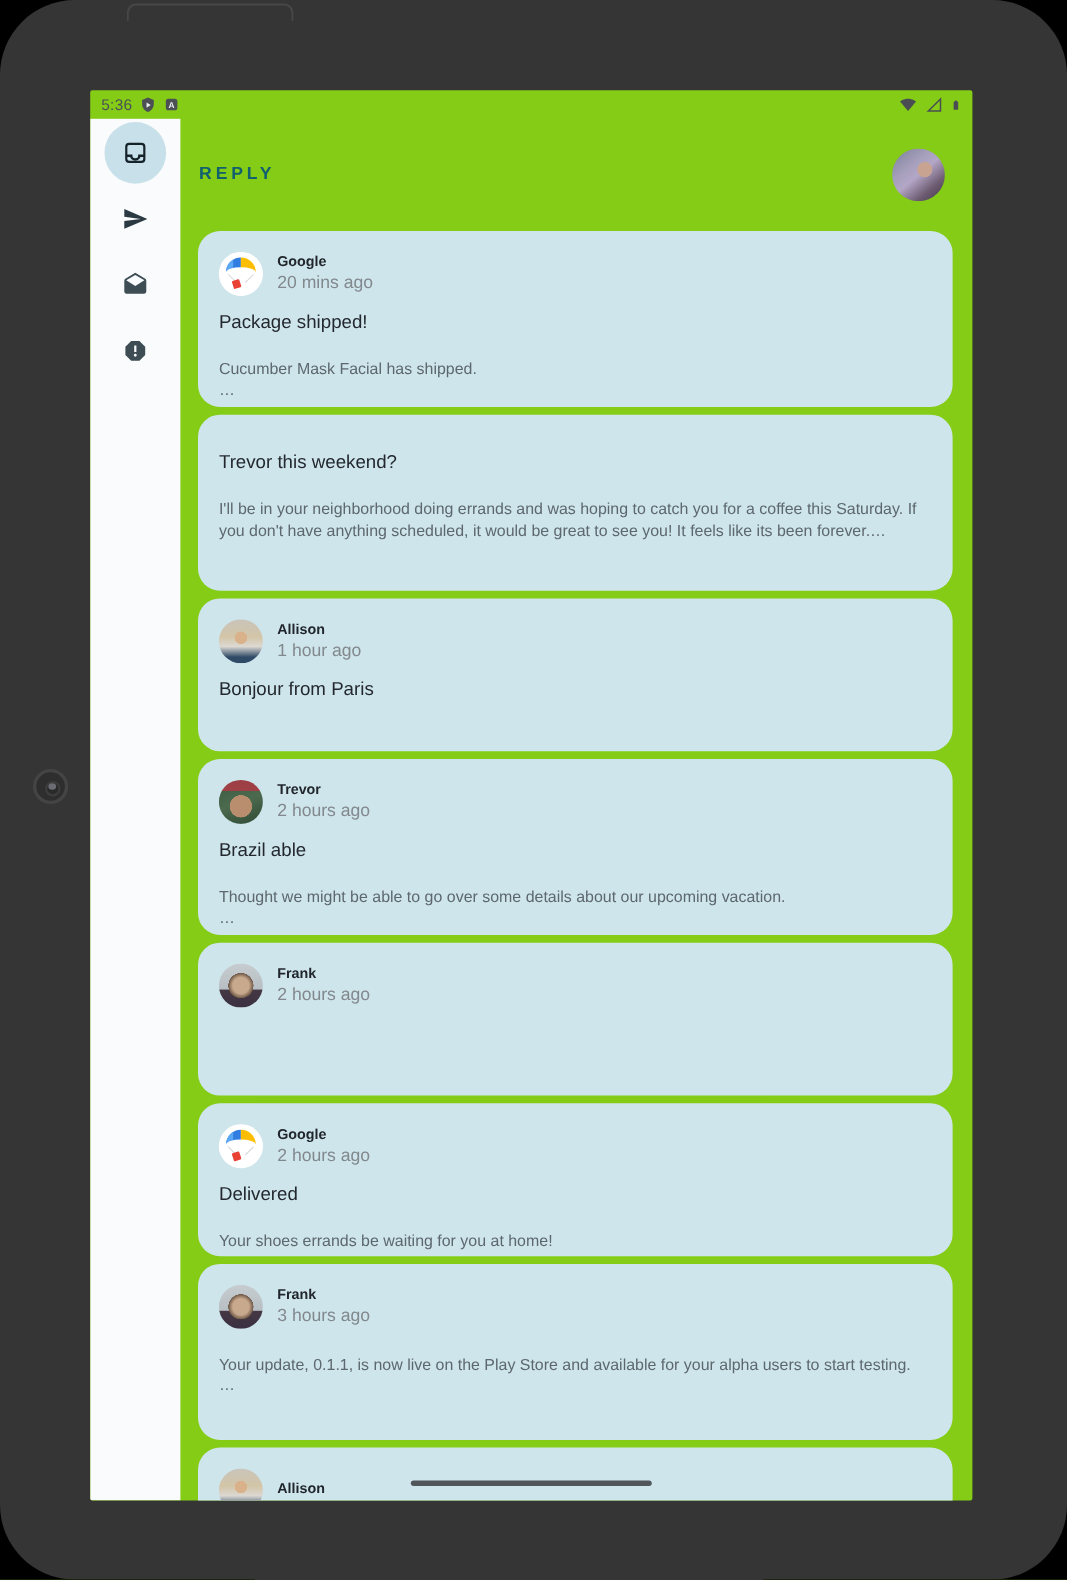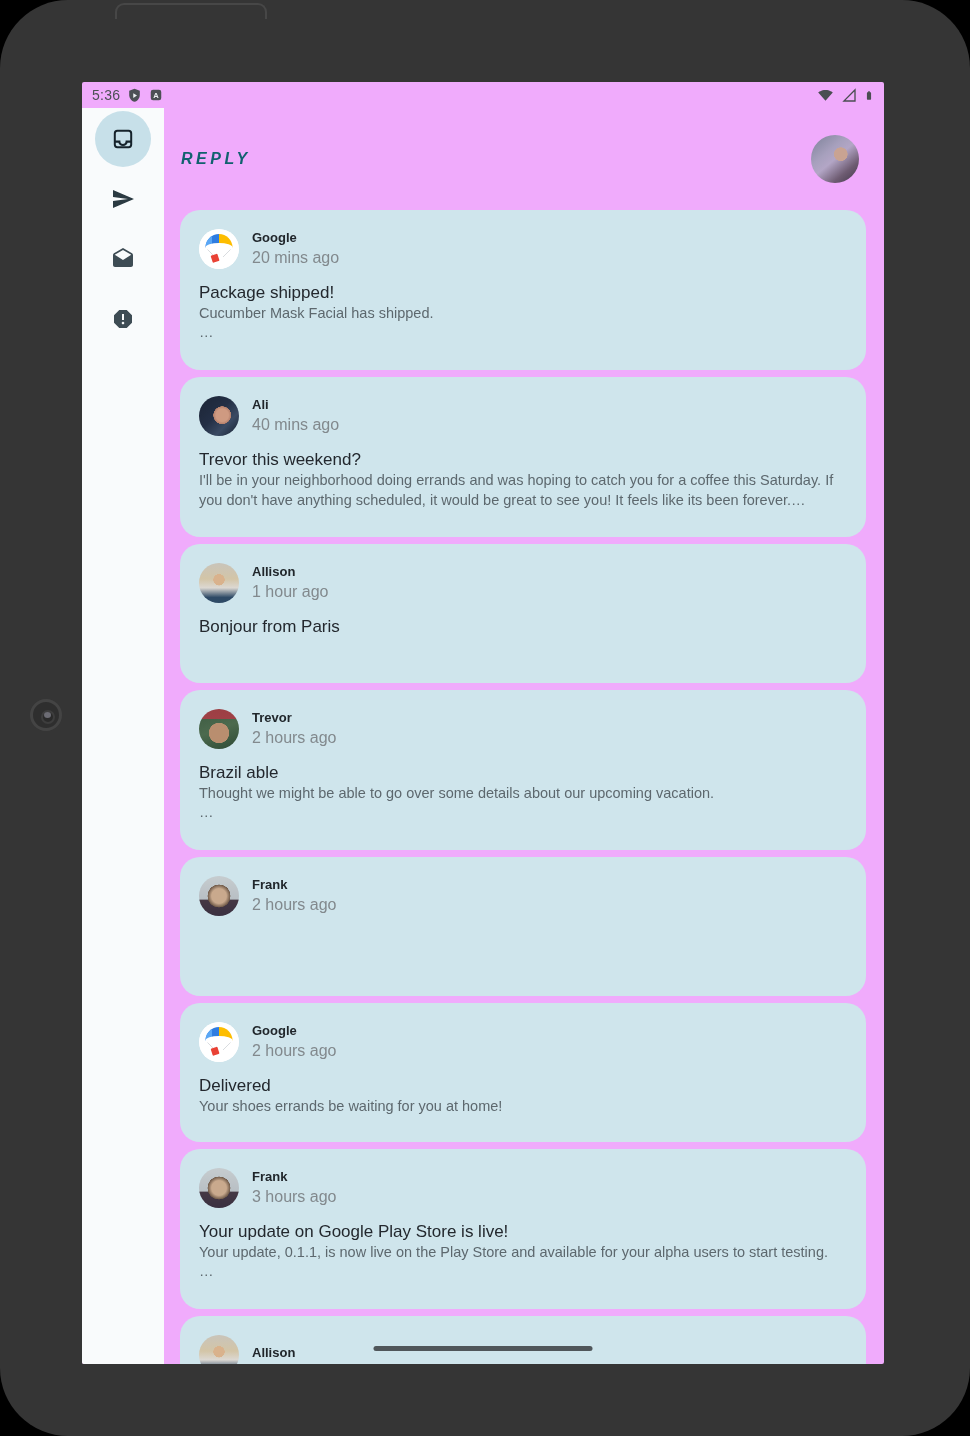--- a/index.html
+++ b/index.html
@@ -12,42 +12,42 @@
               border:2px solid #474747;border-bottom:none;border-radius:9px 9px 0 0;}
   .camera{position:absolute;left:30px;top:699px;width:32px;height:32px;border-radius:50%;
           background:#2e2e2e;border:3px solid #444;box-sizing:border-box;}
   .camera::after{content:"";position:absolute;left:8px;top:8px;width:10px;height:10px;
           border-radius:50%;background:#2a2a2a;border:2px solid #3d3d3d;}
   .camera::before{content:"";position:absolute;left:11px;top:10px;width:7px;height:6px;
           border-radius:50%;background:#6c6c74;z-index:2;}
 
   
   .screen{position:absolute;left:82px;top:82px;width:802px;height:1282px;
-          background:#f0abfc;overflow:hidden;border-radius:2px;}
+          background:#84cc16;overflow:hidden;border-radius:2px;}
 
   
   .statusbar{height:26px;display:flex;align-items:center;justify-content:space-between;
              padding:0 10px 0 10px;box-sizing:border-box;}
   .sb-left,.sb-right{display:flex;align-items:center;gap:7px;}
   .sb-time{font-size:14px;color:#4c5055;letter-spacing:.3px;}
   .sb-icon{display:flex;align-items:center;}
   .sb-icon svg{display:block;}
 
   
   .app{position:absolute;left:0;top:26px;right:0;bottom:0;display:flex;}
   .rail{width:82px;background:#f9fbfc;display:flex;flex-direction:column;align-items:center;
         padding-top:3px;box-sizing:border-box;flex:none;}
   .rail-item{width:56px;height:56px;border-radius:50%;display:flex;align-items:center;
              justify-content:center;margin-bottom:4px;cursor:pointer;}
   .rail-item.selected{background:#c7e0e9;}
   .rail-item svg{display:block;}
 
   .main{flex:1;padding:0 18px 0 16px;box-sizing:border-box;display:flex;flex-direction:column;}
   .header{height:102px;flex:none;display:flex;align-items:center;justify-content:space-between;}
-  .app-title{font-size:16px;font-weight:700;letter-spacing:3.5px;color:#11616E;margin-left:1px;font-style:italic;}
+  .app-title{font-size:16px;font-weight:700;letter-spacing:3.5px;color:#11616E;margin-left:1px;}
   .profile-avatar{width:48px;height:48px;border-radius:50%;margin-right:7px;cursor:pointer;
       background:
         radial-gradient(circle at 62% 40%,#c9a392 0 16%,transparent 17%),
         linear-gradient(140deg,#7b8097 0%,#a7a0bd 35%,#b3a6c6 50%,#6e5c72 75%,#3f3547 100%);}
 
   
   .email-list{display:flex;flex-direction:column;gap:7px;}
   .card{background:#cfe5ec;border-radius:20px;padding:19px 20px 16px 19px;
         box-sizing:border-box;overflow:hidden;cursor:pointer;flex:none;}
   .card.tall{height:160px;}
@@ -67,21 +67,21 @@
       linear-gradient(180deg,#9c3f44 0%,#a04046 26%,transparent 26%),
       radial-gradient(circle at 50% 60%,#b98e6f 0 32%,transparent 33%),
       linear-gradient(160deg,#3c5a41 0%,#4c6a4e 50%,#2e4a35 100%);}
   .avatar.av-frank{background:
       radial-gradient(circle at 50% 50%,#c9a98d 0 26%,#6f5948 40%,transparent 41%),
       linear-gradient(180deg,#c6cccf 0%,#b8bfc4 58%,#453844 60%,#3a3040 100%);}
   .sender-block{display:flex;flex-direction:column;justify-content:center;margin-top:-1px;}
   .sender{font-size:13px;font-weight:700;color:#20262b;}
   .timestamp{font-size:16px;color:#82898d;margin-top:4px;}
   .subject{margin-top:14px;font-size:17px;color:#23282e;}
-  .preview{margin-top:0;font-size:14.5px;line-height:20px;color:#5d686e;}
+  .preview{margin-top:23px;font-size:14.5px;line-height:20px;color:#5d686e;}
   .ellip{margin-top:1px;font-size:14.5px;color:#5d686e;}
 
   
   .gesture-bar{position:absolute;left:50%;transform:translateX(-50%);bottom:13px;
                width:219px;height:5px;border-radius:3px;background:#50565a;z-index:9;}
 </style>
 </head>
 <body>
 
 <div class="frame">
@@ -182,29 +182,20 @@
         <span class="sender">Google</span>
         <span class="timestamp">20 mins ago</span>
       </div>
     </div>
     <div class="subject">Package shipped!</div>
     <div class="preview">Cucumber Mask Facial has shipped.</div>
     <div class="ellip">…</div>
   </div>
 
   <div class="card tall">
-    <div class="card-head">
-      <div class="avatar av-ali">
-        
-      </div>
-      <div class="sender-block">
-        <span class="sender">Ali</span>
-        <span class="timestamp">40 mins ago</span>
-      </div>
-    </div>
     <div class="subject">Trevor this weekend?</div>
     <div class="preview">I'll be in your neighborhood doing errands and was hoping to catch you for a coffee this Saturday. If you don't have anything scheduled, it would be great to see you! It feels like its been forever.…</div>
     <div class="ellip"></div>
   </div>
 
   <div class="card short">
     <div class="card-head">
       <div class="avatar av-allison">
         
       </div>
@@ -272,21 +263,20 @@
   <div class="card tall">
     <div class="card-head">
       <div class="avatar av-frank">
         
       </div>
       <div class="sender-block">
         <span class="sender">Frank</span>
         <span class="timestamp">3 hours ago</span>
       </div>
     </div>
-    <div class="subject">Your update on Google Play Store is live!</div>
     <div class="preview">Your update, 0.1.1, is now live on the Play Store and available for your alpha users to start testing.</div>
     <div class="ellip">…</div>
   </div>
 
   <div class="card short">
     <div class="card-head">
       <div class="avatar av-allison">
         
       </div>
       <div class="sender-block">

